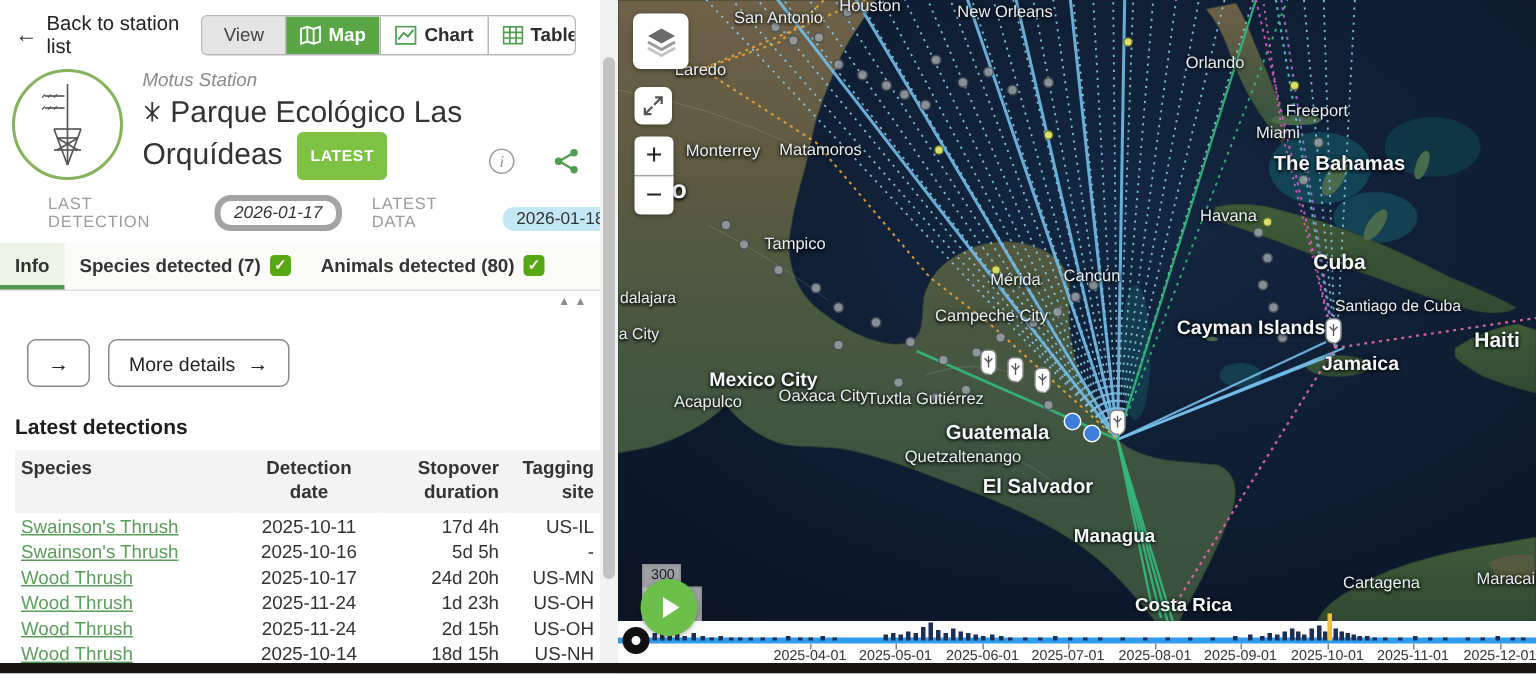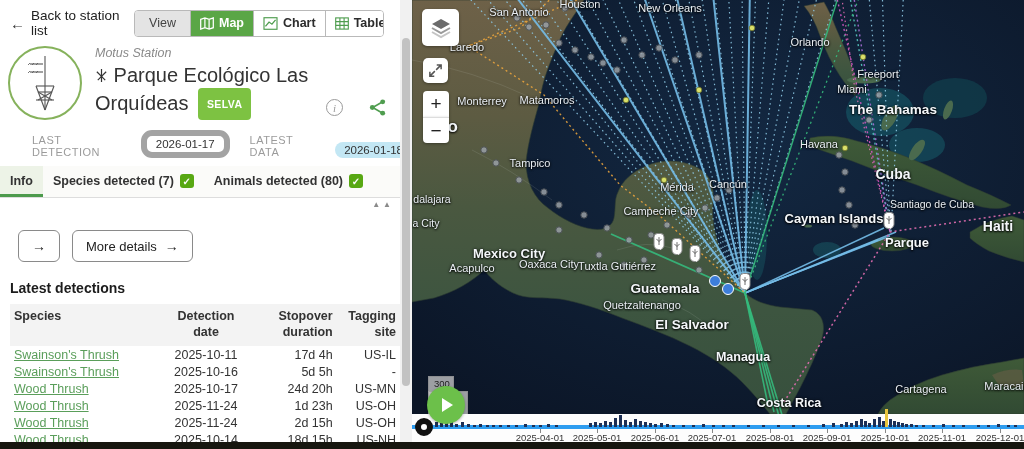--- a/index.html
+++ b/index.html
@@ -26,21 +26,21 @@
   .station-title { font-size:20px; color:#333; line-height:26px; margin-top:2px; width:262px; }
   .badge-active { display:inline-block; background:#7dc242; color:#fff; font-weight:bold; font-size:10.5px;
      letter-spacing:.4px; padding:3px 9px; border-radius:4px; vertical-align:2px; margin-left:4px; }
   .title-icons { position:absolute; right:26px; bottom:4px; display:flex; gap:26px; align-items:center; }
   .info-icon { width:17px; height:17px; border:1.4px solid #9a9a9a; border-radius:50%; color:#9a9a9a;
      font-size:11px; font-style:italic; font-family:"Liberation Serif",serif; display:flex; align-items:center; justify-content:center; }
 
   .stats-row { display:flex; align-items:flex-end; gap:12px; padding:10px 0 8px 32px; }
   .stat-label { color:#9b9b9b; font-size:11px; letter-spacing:.5px; }
   .pill { font-size:11.5px; color:#333; padding:2px 9px; border-radius:11px; white-space:nowrap; }
-  .pill.outline { border:6px solid #a3a3a3; background:#fff; }
+  .pill.outline { border:4px solid #a3a3a3; background:#fff;font-style:italic; }
   .pill.blue { background:#c3e7f4; }
 
   .tabs-row { display:flex; border-bottom:1px solid #ddd; background:#fbfbf9; position:relative; }
   .tab { padding:8px 10px 9px 10px; font-size:12.5px; font-weight:bold; color:#333; display:flex; align-items:center; gap:6px; cursor:pointer; }
   .tab.active { background:#edf3e7; border-bottom:3px solid #4c9a4c; padding-bottom:6px; }
   .check-badge { width:14px; height:14px; background:#58a813; border-radius:3px; color:#fff; font-size:10px;
      display:inline-flex; align-items:center; justify-content:center; font-weight:bold; }
   .mini-arrows { position:absolute; right:18px; bottom:-12px; color:#8a8a8a; font-size:8px; letter-spacing:3px; }
 
   .lp-content { padding:16px 18px 0 18px; }
@@ -293,21 +293,21 @@
         <span class="map-label bold" style="left: 280px; top: 324px; font-size: 13.5px;">El Salvador</span>
         <span class="map-label bold" style="left: 331px; top: 357px; font-size: 12.5px;">Managua</span>
         <span class="map-label bold" style="left: 377px; top: 403px; font-size: 12.5px;">Costa Rica</span>
         <span class="map-label" style="left: 249px; top: 211px; font-size: 11px;">Campeche City</span>
         <span class="map-label" style="left: 265px; top: 187px; font-size: 11px;">Mérida</span>
         <span class="map-label" style="left: 316px; top: 184px; font-size: 11px;">Cancún</span>
         <span class="map-label" style="left: 407px; top: 144px; font-size: 11px;">Havana</span>
         <span class="map-label bold" style="left: 481px; top: 174px; font-size: 14px;">Cuba</span>
         <span class="map-label" style="left: 520px; top: 204px; font-size: 10.5px;">Santiago de Cuba</span>
         <span class="map-label bold" style="left: 422px; top: 218px; font-size: 13px;">Cayman Islands</span>
-        <span class="map-label bold" style="left: 495px; top: 242px; font-size: 13px;">Parque</span>
+        <span class="map-label bold" style="left: 495px; top: 242px; font-size: 13px;">Jamaica</span>
         <span class="map-label bold" style="left: 586px; top: 226px; font-size: 14px;">Haiti</span>
         <span class="map-label bold" style="left: 481px; top: 109px; font-size: 13.5px;">The Bahamas</span>
         <span class="map-label" style="left: 466px; top: 74px; font-size: 11px;">Freeport</span>
         <span class="map-label" style="left: 440px; top: 89px; font-size: 11px;">Miami</span>
         <span class="map-label" style="left: 398px; top: 42px; font-size: 11px;">Orlando</span>
         <span class="map-label" style="left: 509px; top: 389px; font-size: 11px;">Cartagena</span>
         <span class="map-label" style="left: 598px; top: 386px; font-size: 11px;">Maracaibo</span>
       </div>
     <div id="map-markers">
         <div class="tower-pin" style="left: 247px; top: 250px;">
@@ -555,21 +555,21 @@
           <svg width="13" height="15" viewBox="0 0 14 16" style="vertical-align:-1px">
             <g stroke="#333" stroke-width="1.3" fill="none">
               <line x1="7" y1="1" x2="7" y2="15"></line>
                 <line x1="2" y1="4" x2="7" y2="9"></line>
                 <line x1="12" y1="4" x2="7" y2="9"></line>
               <line x1="3" y1="13" x2="7" y2="9"></line>
                 <line x1="11" y1="13" x2="7" y2="9"></line>
             </g>
           </svg>
           <span>Parque Ecológico Las Orquídeas</span>
-          <span class="badge-active">SELVA</span>
+          <span class="badge-active">LATEST</span>
         </div>
       </div>
       <div class="title-icons">
         <div class="info-icon">i</div>
         <svg width="17" height="17" viewBox="0 0 18 18">
           <g fill="#4f9d4f">
               <circle cx="14.5" cy="3" r="2.6"></circle>
               <circle cx="3.5" cy="9" r="2.6"></circle>
               <circle cx="14.5" cy="15" r="2.6"></circle>
             </g>

